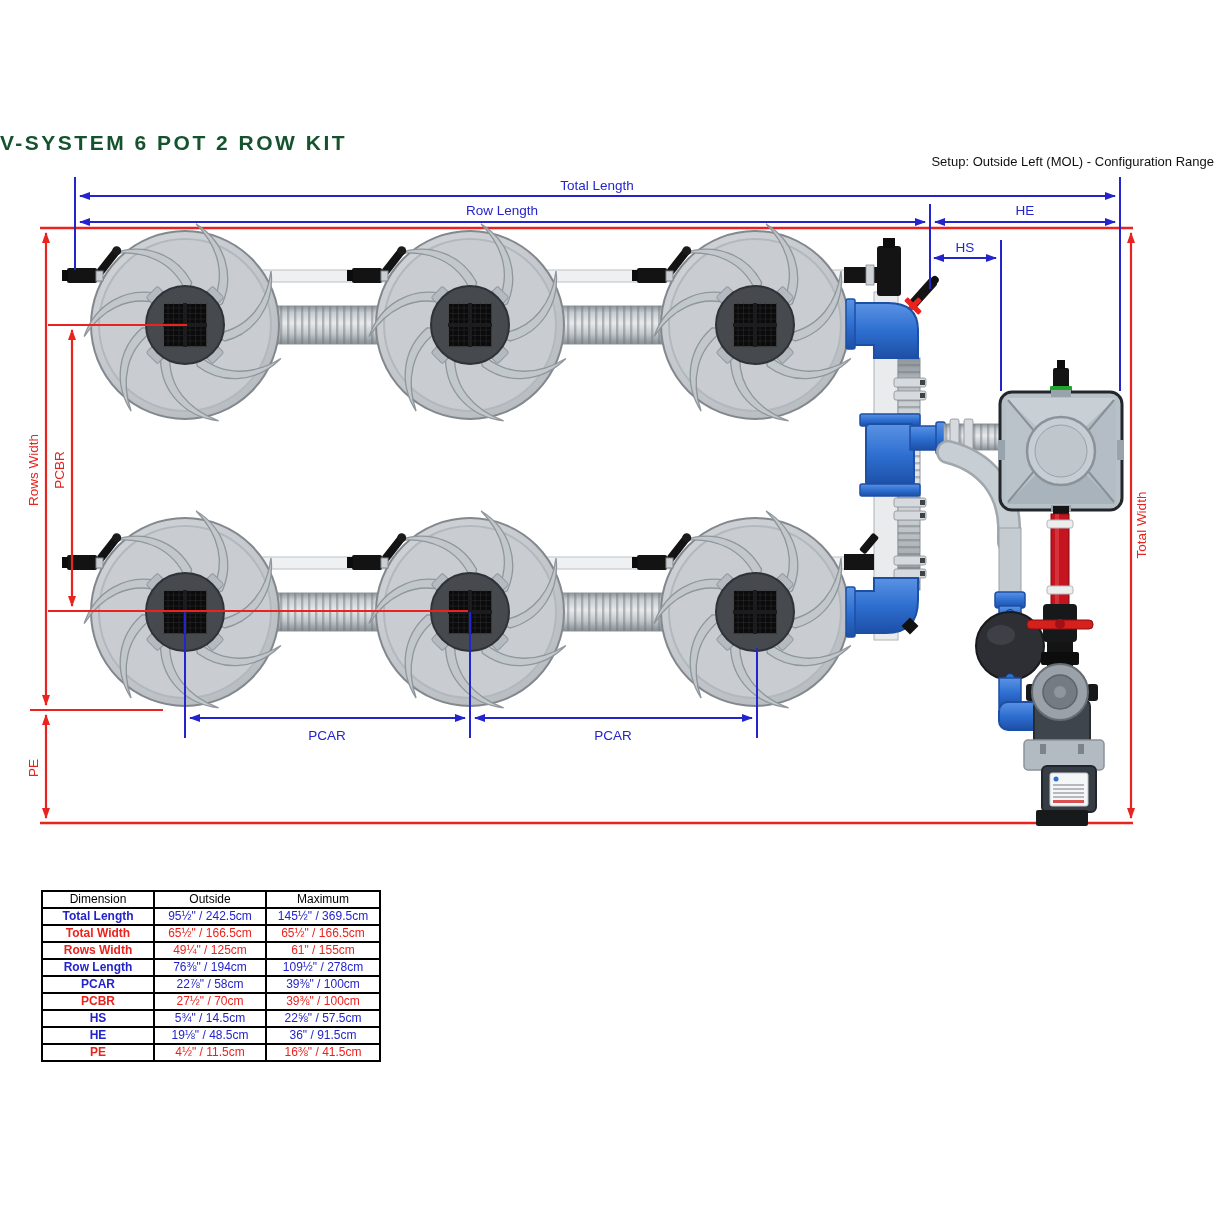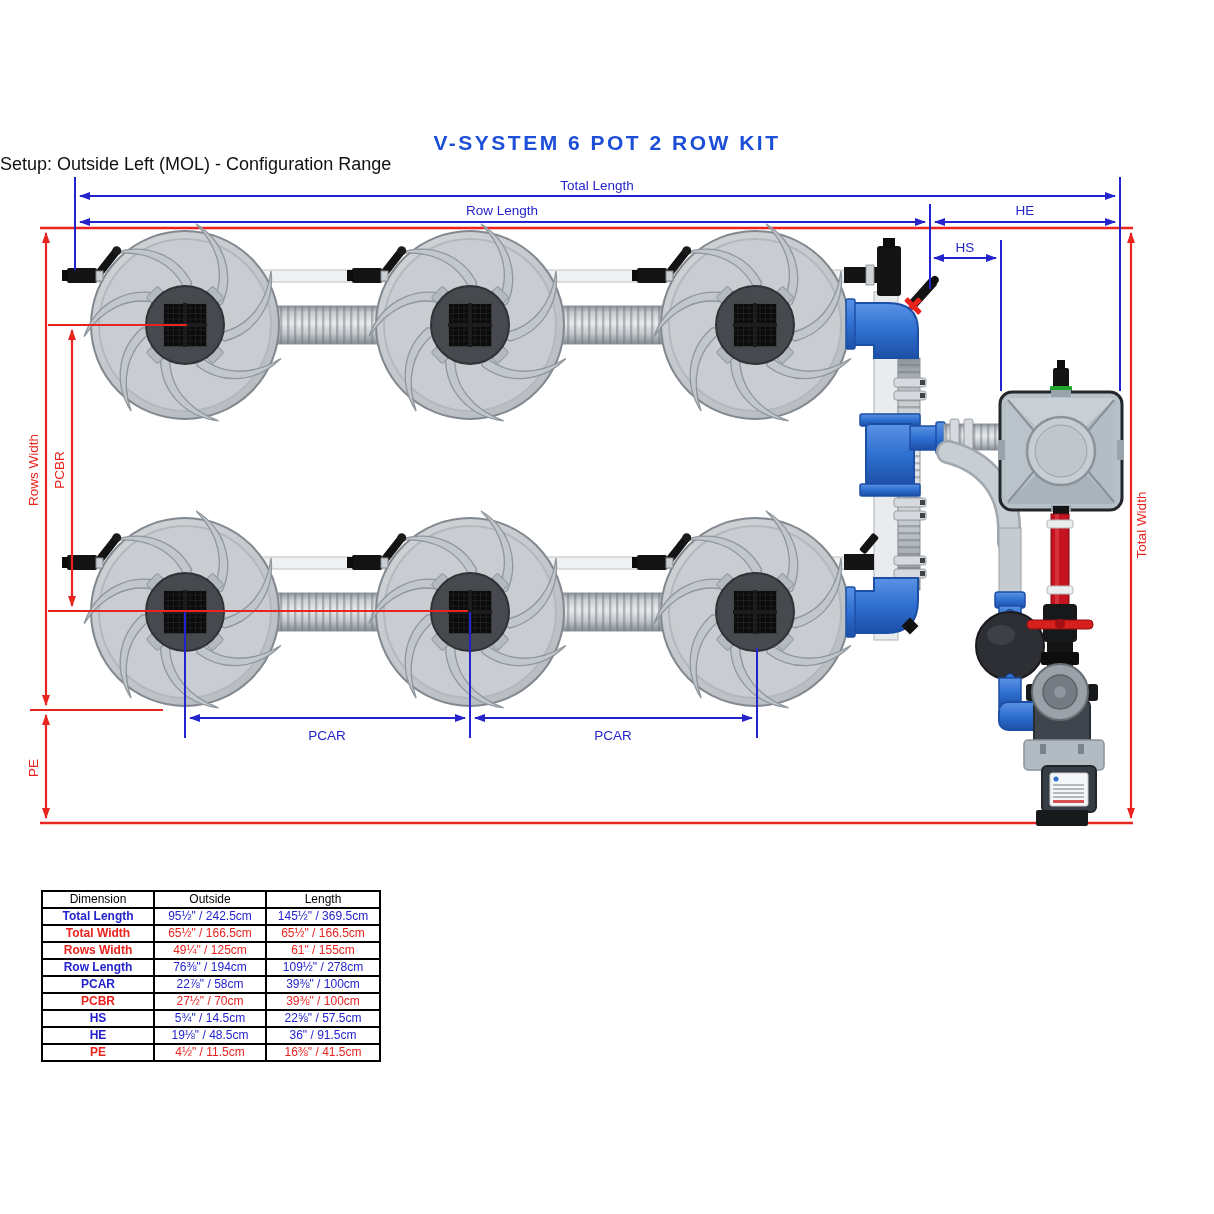--- a/index.html
+++ b/index.html
@@ -1,21 +1,21 @@
 <!DOCTYPE html>
 <html><head>
 <meta charset="utf-8">
 <style>
   html,body { margin:0; padding:0; background:#ffffff; }
   .page { position:relative; width:1214px; height:1214px; background:#fff;
           font-family:"Liberation Sans", sans-serif; overflow:hidden; }
-  .title { position:absolute; top:131px; left:0; width:100%; text-align:center;
-           font-size:21px; font-weight:bold; letter-spacing:2.5px; color:#1d4ed8; }
-  .subtitle { position:absolute; top:154px; left:0; width:100%; text-align:left;
-              font-size:18px; color:#111; }
+  .title { position:absolute; top:131px; left:0; width:100%; 
+           font-size:21px; font-weight:bold; letter-spacing:2.5px; color:#14532d; }
+  .subtitle { position:absolute; top:154px; left:0; width:100%; text-align:right;
+              font-size:13px; color:#111; }
   svg.diagram { position:absolute; top:0; left:0; }
   svg text { font-family:"Liberation Sans", sans-serif; }
   .dim-blue { fill:#2424cc; font-size:13.5px; }
   .dim-red  { fill:#e9231e; font-size:13.5px; }
   table.specs { position:absolute; left:41px; top:890px; width:338px;
                 border-collapse:collapse; table-layout:fixed;
                 font-family:"Liberation Sans","DejaVu Sans",sans-serif; }
   table.specs td, table.specs th { border:2px solid #000; text-align:center;
                 font-size:12px; height:13px; padding:1px 0; line-height:13px;
                 overflow:hidden; white-space:nowrap; }
@@ -321,21 +321,21 @@
   <table class="specs">
     <colgroup>
         <col class="c1">
         <col class="c2">
         <col class="c3">
       </colgroup>
     <tbody>
         <tr>
       <th>Dimension</th>
       <th>Outside</th>
-      <th>Length</th>
+      <th>Maximum</th>
     </tr>
     <tr class="c-blue">
       <td>Total Length</td>
       <td>95½" / 242.5cm</td>
       <td>145½" / 369.5cm</td>
     </tr>
     <tr class="c-red">
       <td>Total Width</td>
       <td>65½" / 166.5cm</td>
       <td>65½" / 166.5cm</td>

